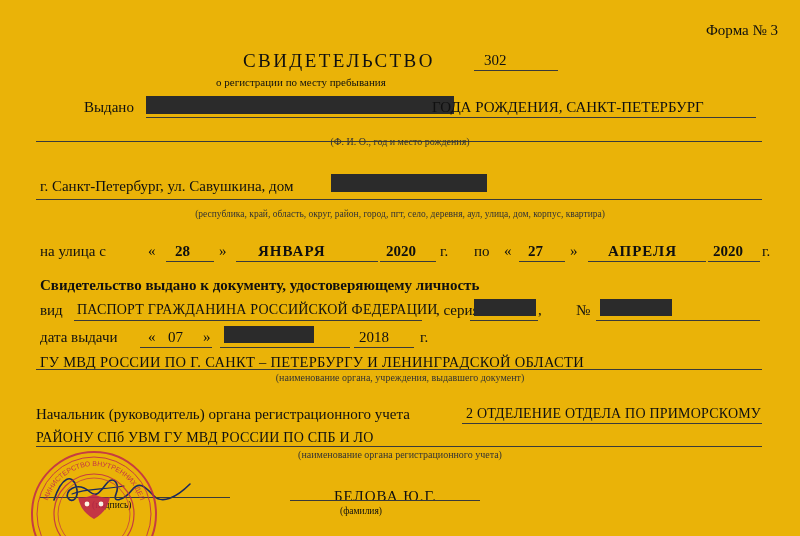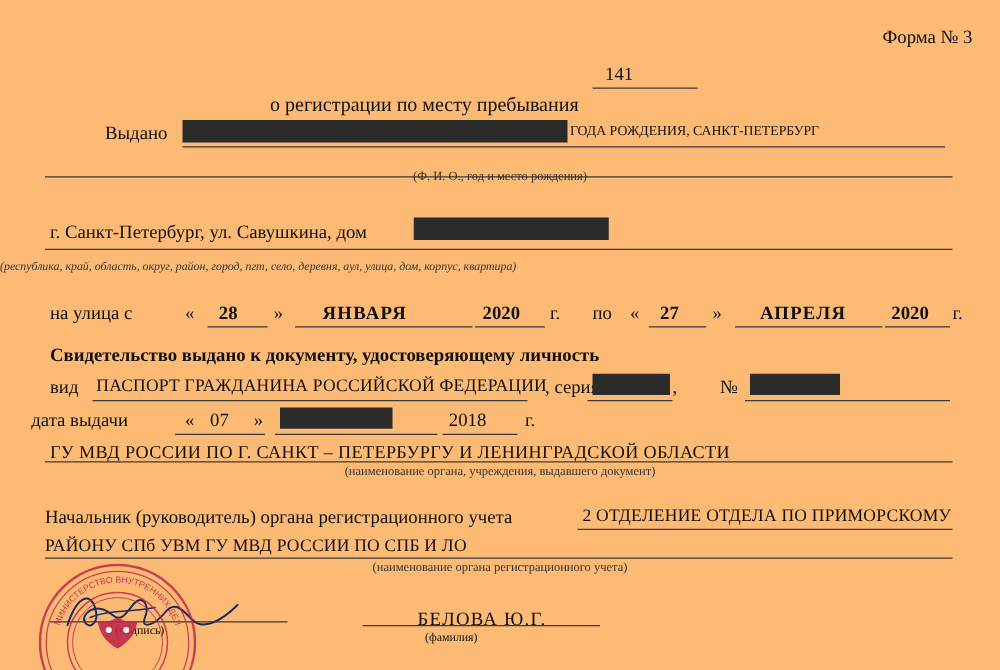--- a/index.html
+++ b/index.html
@@ -11,21 +11,21 @@
     width: 800px;
     height: 536px;
     position: relative;
     overflow: hidden;
     font-family: "Liberation Serif", serif;
     color: #111;
   }
   .page {
     position: absolute;
     inset: 0;
-    background: #fdba74;
+    background: #eab308;
   }
   
   .t {
     position: absolute;
     white-space: nowrap;
     font-family: "Liberation Serif", serif;
     color: #101010;
   }
   .line {
     position: absolute;
@@ -62,32 +62,32 @@
     font-weight: 400;
   }
   #doc-number {
     left: 484px;
     top: 52px;
     font-size: 15px;
   }
   #doc-subtitle {
     left: 216px;
     top: 76px;
-    font-size: 16px;
+    font-size: 11px;
   }
 
   #label-issued {
     left: 84px;
     top: 99px;
     font-size: 15px;
   }
   #issued-tail {
-    left: 456px;
+    left: 432px;
     top: 99px;
-    font-size: 11px;
+    font-size: 15px;
   }
   #caption-fio {
     left: 0;
     top: 136px;
     width: 800px;
     text-align: center;
   }
 
   #line-registered {
     left: 40px;
@@ -96,22 +96,21 @@
   }
   #addr-line {
     left: 40px;
     top: 178px;
     font-size: 15px;
   }
   #caption-addr {
     left: 0;
     top: 209px;
     width: 800px;
-    text-align: left;
-    font-style: italic;
+    text-align: center;
   }
 
   
   #term-prefix { left: 40px; top: 243px; font-size: 15px; }
   #term-q1 { left: 148px; top: 243px; font-size: 15px; }
   #term-day-from { left: 175px; top: 243px; font-size: 15px; font-weight: bold; }
   #term-q2 { left: 219px; top: 243px; font-size: 15px; }
   #term-month-from { left: 258px; top: 243px; font-size: 15px; font-weight: bold; letter-spacing: 1px; }
   #term-year-from { left: 386px; top: 243px; font-size: 15px; font-weight: bold; }
   #term-g1 { left: 440px; top: 243px; font-size: 15px; }
@@ -124,21 +123,21 @@
   #term-g2 { left: 762px; top: 243px; font-size: 15px; }
 
   #cert-issued-doc { left: 40px; top: 277px; font-size: 15px; font-weight: bold; }
 
   #label-vid { left: 40px; top: 302px; font-size: 15px; }
   #vid-value { left: 77px; top: 302px; font-size: 14px; letter-spacing: 0.2px; }
   #label-seria { left: 436px; top: 302px; font-size: 15px; text-align: center; }
   #comma-seria { left: 538px; top: 302px; font-size: 15px; }
   #label-nomer { left: 576px; top: 302px; font-size: 15px; }
 
-  #label-date { left: 25px; top: 329px; font-size: 15px; text-align: right; }
+  #label-date { left: 40px; top: 329px; font-size: 15px; text-align: right; }
   #date-day { left: 168px; top: 329px; font-size: 15px; }
   #date-q1 { left: 148px; top: 329px; font-size: 15px; }
   #date-q2 { left: 203px; top: 329px; font-size: 15px; }
   #date-year { left: 359px; top: 329px; font-size: 15px; }
   #date-g { left: 420px; top: 329px; font-size: 15px; }
 
   #organ-line { left: 40px; top: 354px; font-size: 14.5px; letter-spacing: 0.3px; }
   #caption-organ { left: 0; top: 372px; width: 800px; text-align: center; }
 
   #chief-label { left: 36px; top: 406px; font-size: 15px; }
@@ -169,21 +168,22 @@
     height: 132px;
   }
 </style>
 </head>
 <body>
 
 <div class="page">
 
   <div class="t" id="form-no">Форма № 3</div>
 
-  <div class="t" id="doc-number">141</div>
+  <div class="t" id="doc-title">СВИДЕТЕЛЬСТВО</div>
+  <div class="t" id="doc-number">302</div>
   <div class="line" style="left:474px; top:70px; width:84px;"></div>
   <div class="t" id="doc-subtitle">о регистрации по месту пребывания</div>
 
   <div class="t" id="label-issued">Выдано</div>
   <div class="redact" style="left:146px; top:96px; width:308px; height:18px;"></div>
   <div class="t" id="issued-tail">ГОДА РОЖДЕНИЯ, САНКТ-ПЕТЕРБУРГ</div>
   <div class="line" style="left:146px; top:117px; width:610px;"></div>
 
   <div class="line" style="left:36px; top:141px; width:726px;"></div>
   <div class="t small center" id="caption-fio">(Ф. И. О., год и место рождения)</div>

